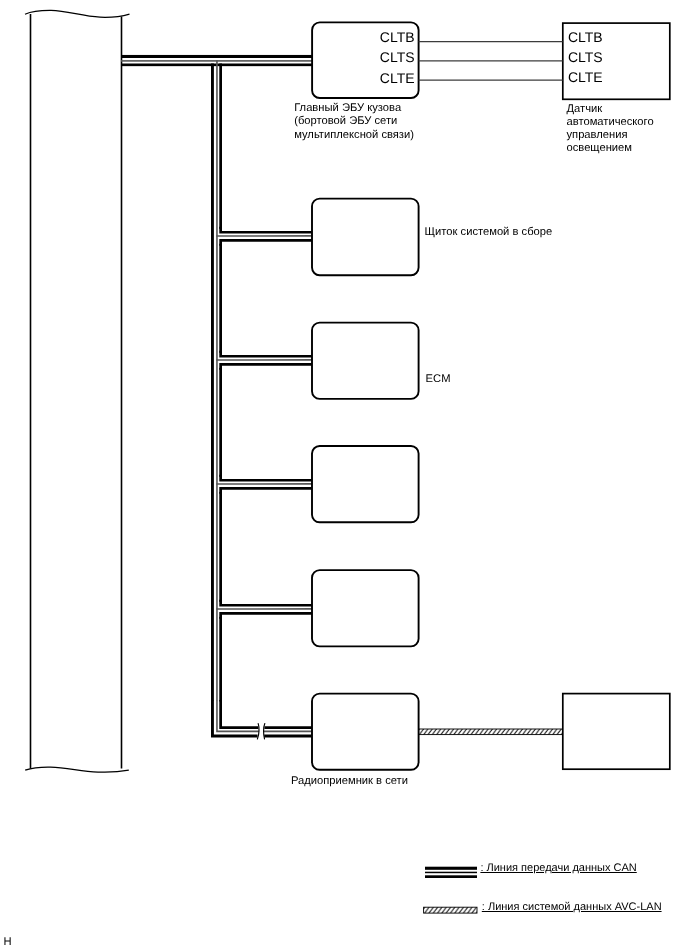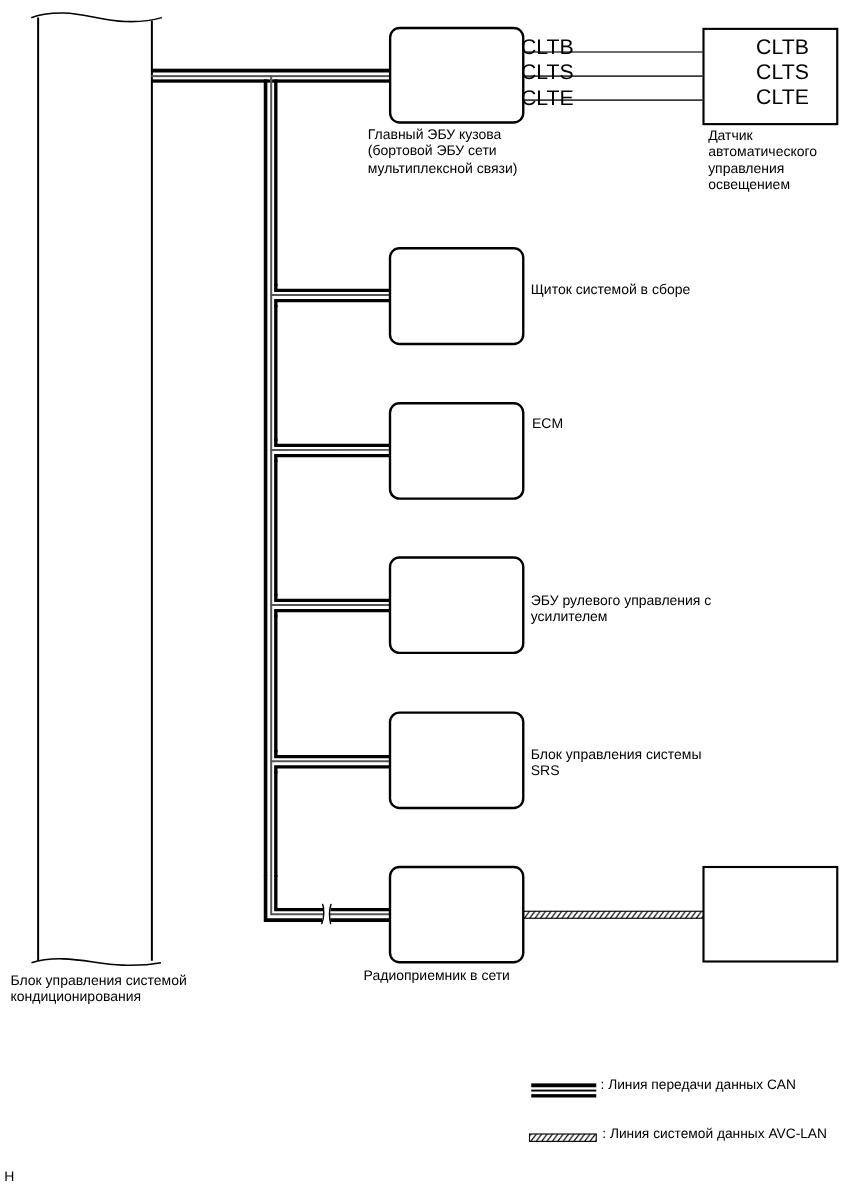--- a/index.html
+++ b/index.html
@@ -5,23 +5,23 @@
 <style>
   html,body{margin:0;padding:0;background:#ffffff;}
   body{width:688px;height:949px;overflow:hidden;
        font-family:"Liberation Sans",sans-serif;
        text-rendering:geometricPrecision;}
   #root{position:relative;width:688px;height:949px;background:#fff;}
   svg#canvas{position:absolute;left:0;top:0;}
   .lbl{position:absolute;font-family:"Liberation Sans",sans-serif;
        font-size:11.2px;line-height:13.2px;color:#000;white-space:pre;}
   .pin{position:absolute;font-family:"Liberation Sans",sans-serif;
-       font-size:17px;line-height:11.6px;color:#000;white-space:pre;margin-left:37px;}
+       font-size:14px;line-height:11.6px;color:#000;white-space:pre;}
   .legend-text{position:absolute;font-family:"Liberation Sans",sans-serif;
-       font-size:11px;color:#000;white-space:pre;}
+       font-size:11px;color:#000;white-space:pre;text-decoration:underline;}
   .pagemark{position:absolute;font-family:"Liberation Sans",sans-serif;
        font-size:11.2px;line-height:11.2px;color:#000;}
 </style>
 </head>
 <body>
 
 <div id="root">
   <svg id="canvas" width="688" height="949" viewBox="0 0 688 949">
     <defs>
       <pattern id="hatch" patternUnits="userSpaceOnUse" width="4.3" height="5.8">
@@ -137,26 +137,20 @@
   <div class="pin" style="left:567.9px;top:72.4px">CLTE</div>
 
   <div class="lbl" style="left:294.2px;top:102.2px">Главный ЭБУ кузова
 (бортовой ЭБУ сети
 мультиплексной связи)</div>
   <div class="lbl" style="left:566.5px;top:102.5px">Датчик
 автоматического
 управления
 освещением</div>
   <div class="lbl" style="left:424.6px;top:225.8px">Щиток системой в сборе</div>
-  <div class="lbl" style="left:425.6px;top:333px">ECM</div>
-  <div class="lbl" style="left:424.6px;top:474.5px">ЭБУ рулевого управления с
-усилителем</div>
-  <div class="lbl" style="left:424.6px;top:597.5px">Блок управления системы
-SRS</div>
+  <div class="lbl" style="left:425.6px;top:373px">ECM</div>
   <div class="lbl" style="left:290.9px;top:775.2px">Радиоприемник в сети</div>
-  <div class="lbl" style="left:8.4px;top:778.8px">Блок управления системой
-кондиционирования</div>
 
   <div class="legend-text" style="left:480.4px;top:862.1px">: Линия передачи данных CAN</div>
   <div class="legend-text" style="left:481.8px;top:901.0px">: Линия системой данных AVC-LAN</div>
 
   <div class="pagemark" style="left:3.4px;top:936.9px">H</div>
 </div>
 
 </body></html>

